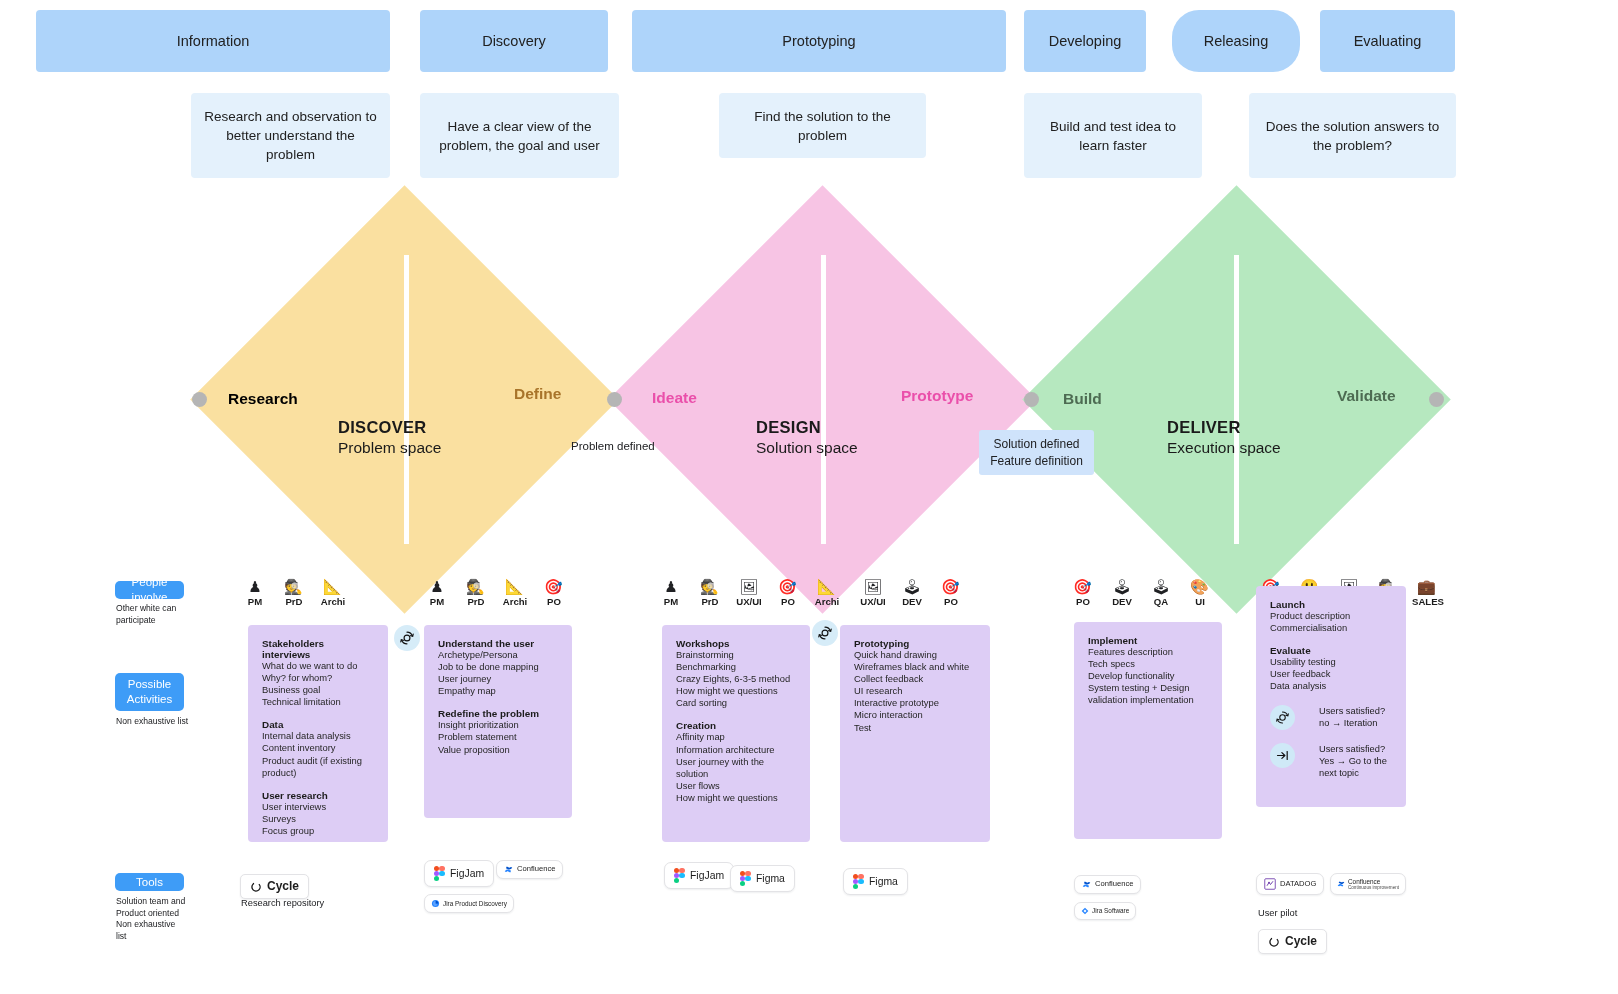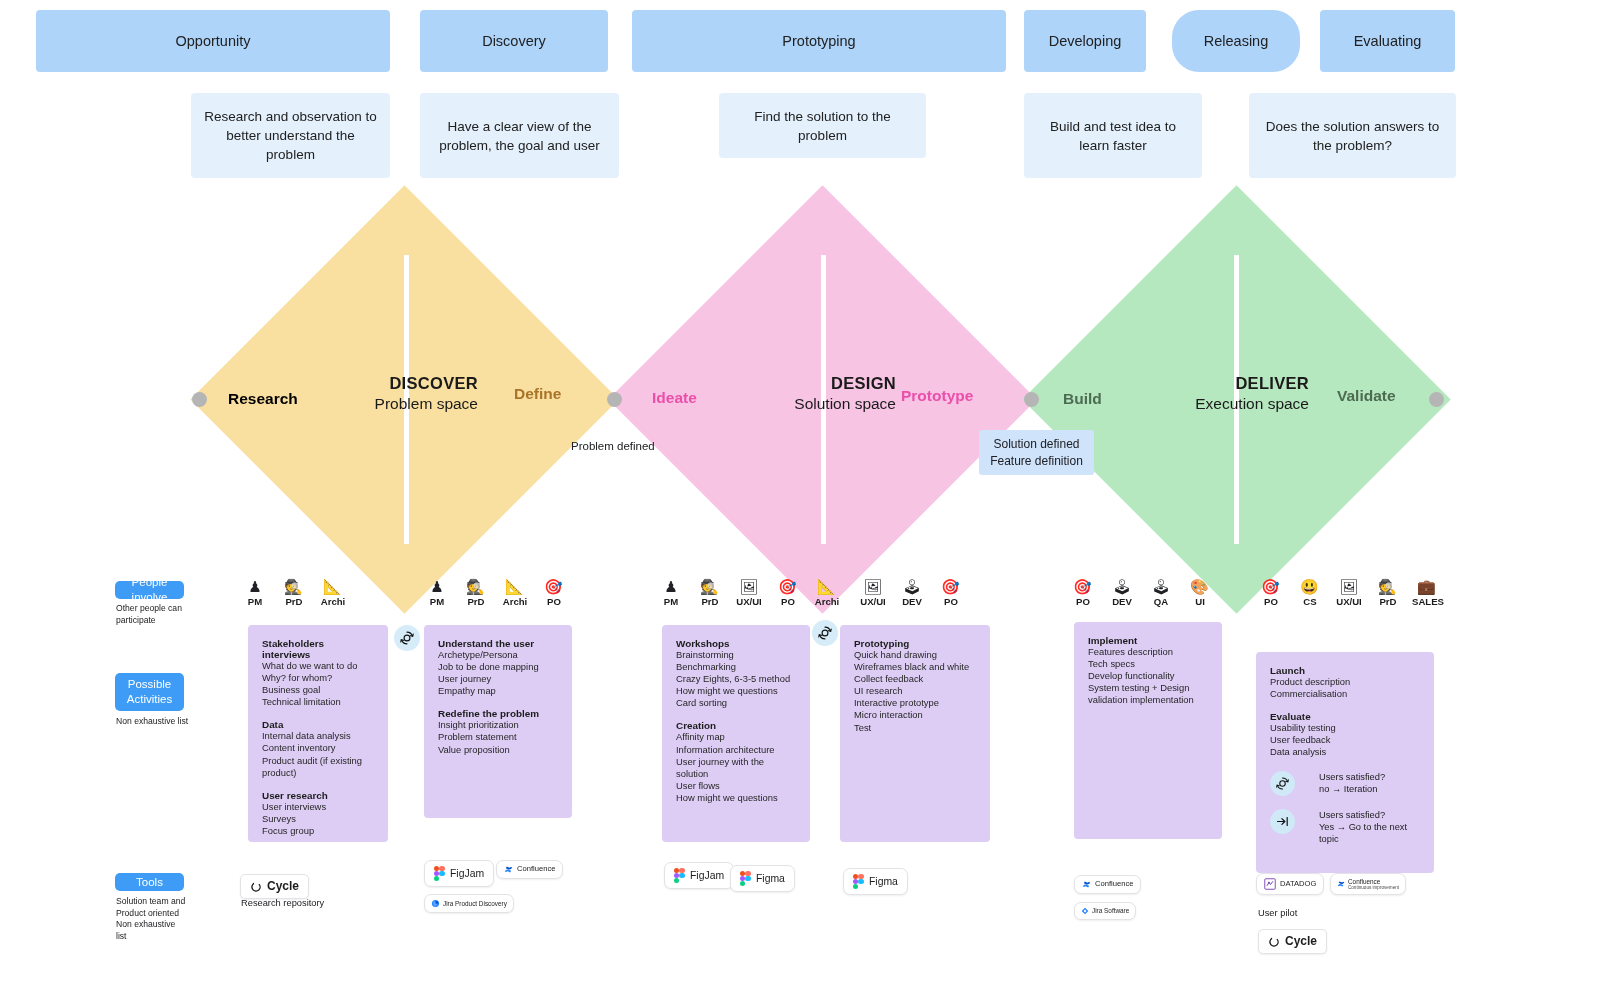--- a/index.html
+++ b/index.html
@@ -47,21 +47,21 @@
     position:absolute;
     width:15px; height:15px; border-radius:50%;
     background:#b5b5b5;
   }
   .dlabel {
     position:absolute;
     font-size:15.5px; font-weight:bold;
     white-space:nowrap;
   }
   .dcenter {
-    position:absolute; text-align:right; white-space:nowrap;
+    position:absolute; text-align:left; white-space:nowrap;margin-top:44px;
   }
   .dcenter .big { font-size:16.5px; font-weight:bold; color:#1a1a1a; letter-spacing:.3px;}
   .dcenter .sub { font-size:15.5px; color:#1a1a1a; margin-top:2px;}
 
   
   .sidebox {
     position:absolute;
     background:#cfe3fb;
     border-radius:3px;
     display:flex; align-items:center; justify-content:center; text-align:center;
@@ -135,21 +135,21 @@
   .figma-mark{ width:11px; height:15px; position:relative; flex:0 0 auto;}
   .fm { position:absolute; width:5.4px; height:5.4px; border-radius:50%; }
 </style>
 </head>
 <body>
 
 <div class="canvas">
 
   <div id="phases">
       <div class="phase" style="left: 36px; top: 10px; width: 354px; height: 62px;">
-        <span>Opportunity</span>
+        <span>Information</span>
       </div>
       <div class="phase" style="left: 420px; top: 10px; width: 188px; height: 62px;">
         <span>Discovery</span>
       </div>
       <div class="phase" style="left: 632px; top: 10px; width: 374px; height: 62px;">
         <span>Prototyping</span>
       </div>
       <div class="phase" style="left: 1024px; top: 10px; width: 122px; height: 62px;">
         <span>Developing</span>
       </div>
@@ -211,21 +211,21 @@
   <div class="node-dot" style="left:1429px; top:392px;"></div>
 
 
   <div class="tinynote" style="left:571px; top:440px;">Problem defined</div>
   <div class="gatebox" style="left:979px; top:430px; width:115px; height:45px;">
     <span>Solution defined</span>
     <span>Feature definition</span>
   </div>
 
   <div class="legend-chip" style="left:115px; top:581px; width:69px; height:18px;">People involve</div>
-  <div class="legend-note" style="left:116px; top:603px; width:70px;">Other people can participate</div>
+  <div class="legend-note" style="left:116px; top:603px; width:70px;">Other white can participate</div>
 
   <div class="legend-chip" style="left:115px; top:673px; width:69px; height:38px;">Possible Activities</div>
   <div class="legend-note" style="left:116px; top:716px; width:80px;">Non exhaustive list</div>
 
   <div class="legend-chip" style="left:115px; top:873px; width:69px; height:18px;">Tools</div>
   <div class="legend-note" style="left:116px; top:896px; width:72px;">Solution team and Product oriented Non exhaustive list</div>
 
   <div id="roles-host">
       <div class="roles" style="left: 240px; top: 578px;">
         <div class="role">
@@ -407,21 +407,21 @@
       <div class="card" style="left: 1074px; top: 622px; width: 148px; height: 217px;">
         <div class="grp">
           <h4>Implement</h4>
           <p>Features description</p>
           <p>Tech specs</p>
           <p>Develop functionality</p>
           <p>System testing + Design</p>
           <p>validation implementation</p>
         </div>
       </div>
-      <div class="card" style="left: 1256px; top: 652px; width: 178px; height: 221px;">
+      <div class="card" style="left: 1256px; top: 586px; width: 150px; height: 221px;">
         <div class="grp">
           <h4>Launch</h4>
           <p>Product description</p>
           <p>Commercialisation</p>
         </div>
         <div class="grp">
           <h4>Evaluate</h4>
           <p>Usability testing</p>
           <p>User feedback</p>
           <p>Data analysis</p>

